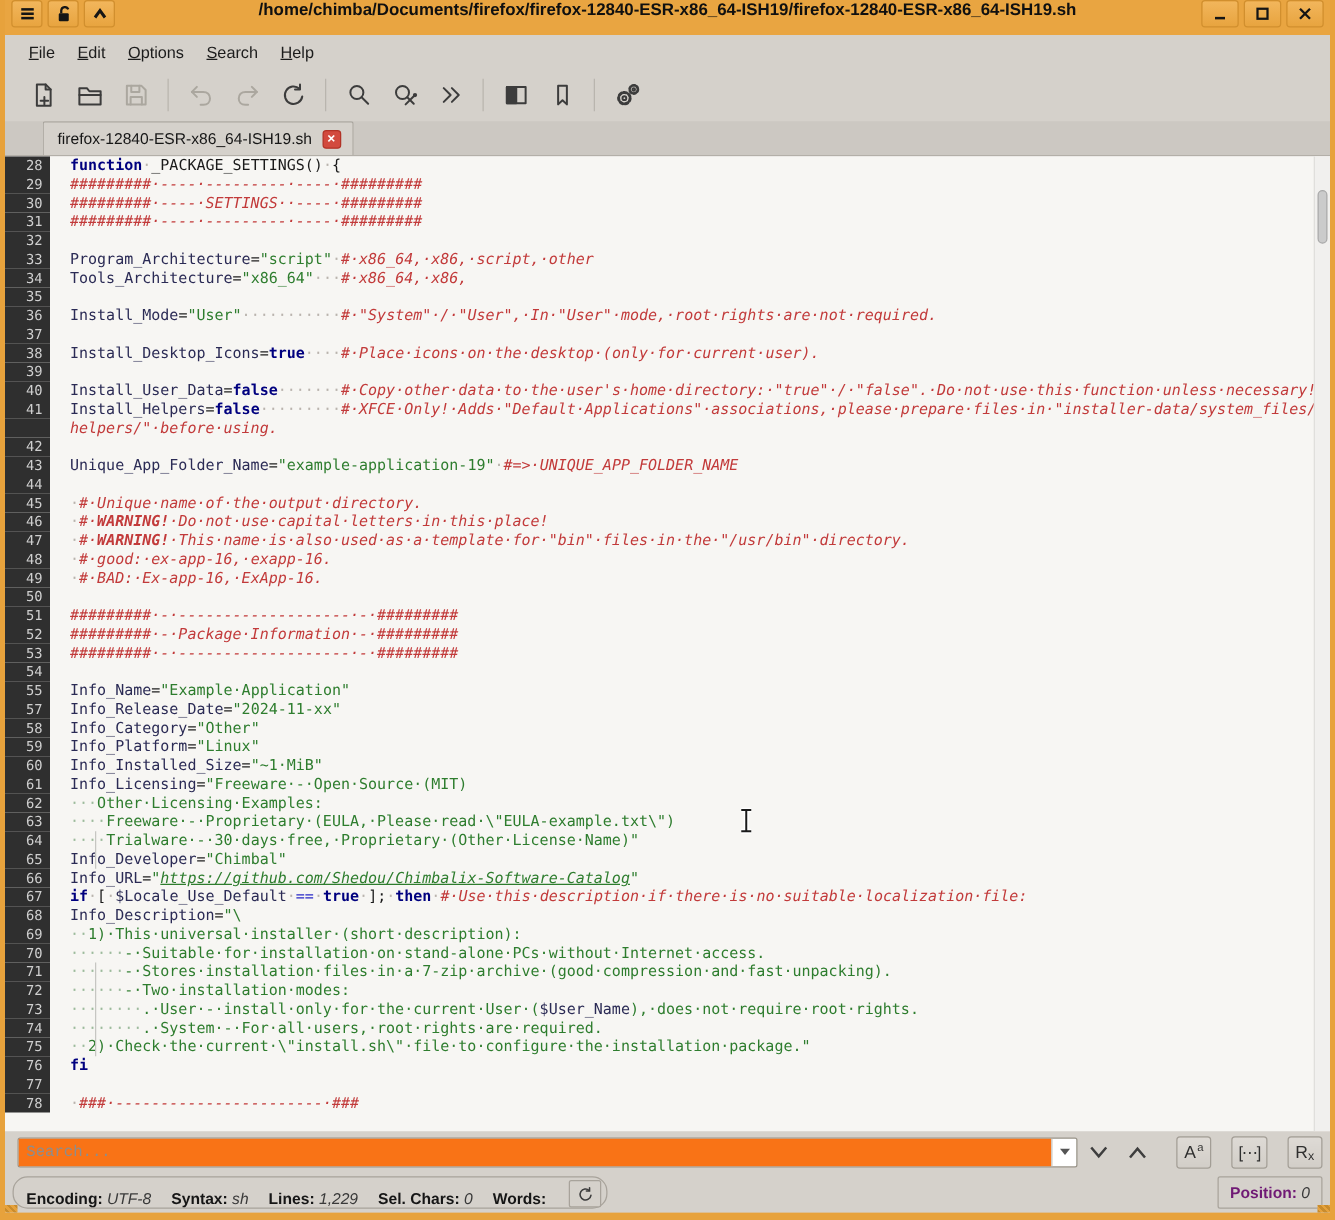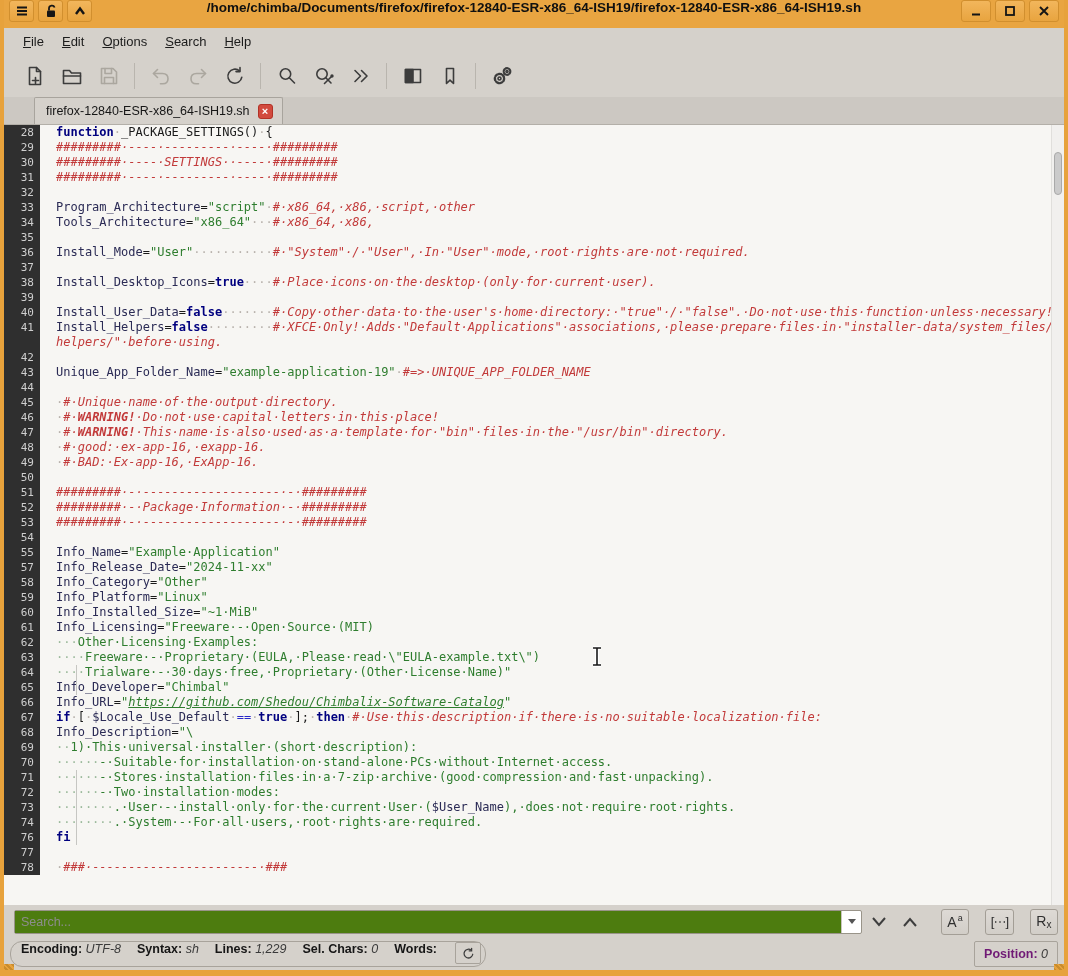--- a/index.html
+++ b/index.html
@@ -54,32 +54,32 @@
   .t-u{color:var(--string);font-style:italic;text-decoration:underline;}
   .t-w{color:var(--wsgrey);}
   .t-g{color:var(--wsgreen);}
   .guide{position:absolute;width:1px;background:#c6c6c2;}
   .vscroll{position:absolute;top:0;right:0;width:13px;height:100%;background:#f1f0ee;border-left:1px solid #e0dfdc;}
   .vthumb{position:absolute;top:27px;left:2px;width:8px;height:43px;background:#cbcbcb;border:1px solid #a9a9a9;border-radius:5px;}
   .ibeam{position:absolute;left:586px;top:521px;pointer-events:none;}
   
   .searchbar{height:33px;display:flex;align-items:center;background:var(--chrome);padding:0 6px 0 10px;gap:2px;}
   .search-combo{display:flex;width:868px;height:24px;border:1px solid #999489;background:#fff;border-radius:2px;}
-  .search-input{flex:1;border:none;outline:none;background:#4d7c0f;font-size:12.5px;padding:0 6px;color:#222;font-family:Liberation Sans, sans-serif;}
+  .search-input{flex:1;border:none;outline:none;background:#f97316;font-size:12.5px;padding:0 6px;color:#222;font-family:Liberation Mono, monospace;}
   .search-input::placeholder{color:#8d8d8d;}
   .combo-drop{width:20px;border-left:1px solid #c9c5be;display:flex;align-items:center;justify-content:center;}
   .tri{width:0;height:0;border-left:4px solid transparent;border-right:4px solid transparent;border-top:5px solid #555;}
   .navbtn{width:30px;height:26px;display:flex;align-items:center;justify-content:center;color:#3e3e3e;}
   .togglebtn{width:29px;height:26px;margin-left:14px;display:flex;align-items:center;justify-content:center;
     background:linear-gradient(#dedad5,#d2cec8);border:1px solid #a39e96;border-radius:3px;color:#2f2f2f;font-size:14px;}
   .sup{font-size:9px;vertical-align:super;margin-left:1px;}
   .sub{font-size:10px;vertical-align:-2px;}
   
   .statusbar{height:32px;display:flex;align-items:center;background:var(--chrome);padding:0 6px;font-size:12.5px;}
-  .status-group{display:flex;align-items:flex-start;height:26px;border:1px solid #a8a39b;border-radius:12px;
+  .status-group{display:flex;align-items:flex-end;height:26px;border:1px solid #a8a39b;border-radius:12px;
     padding:0 4px 0 10px;background:var(--chrome);gap:0;}
   .seg{margin-right:16px;white-space:nowrap;}
   .seg b{color:#161616;}
   .seg i{color:#3a3a3a;font-style:italic;}
   .refreshbtn{width:26px;height:22px;margin-left:2px;display:flex;align-items:center;justify-content:center;
     border:1px solid #a8a39b;border-radius:2px;color:#3c3c3c;background:var(--chrome);}
   .status-pos{margin-left:auto;display:flex;align-items:center;height:26px;border:1px solid #a8a39b;border-radius:2px;padding:0 9px;white-space:nowrap;}
   .status-pos b{color:#701a75;} .status-pos i{color:#3a3a3a;font-style:italic;}
   
   .grip{position:absolute;bottom:-6px;width:14px;height:12px;z-index:5;
@@ -272,20 +272,21 @@
       <div class="row"><span class="ln">65</span><span class="code"><span class="t-i">Info_Developer</span><span class="t-p">=</span><span class="t-s">"Chimbal"</span></span></div>
       <div class="row"><span class="ln">66</span><span class="code"><span class="t-i">Info_URL</span><span class="t-p">=</span><span class="t-s">"</span><span class="t-u">https://github.com/Shedou/Chimbalix-Software-Catalog</span><span class="t-s">"</span></span></div>
       <div class="row"><span class="ln">67</span><span class="code"><span class="t-k">if</span><span class="t-w">·</span><span class="t-p">[</span><span class="t-w">·</span><span class="t-v">$Locale_Use_Default</span><span class="t-w">·</span><span class="t-o">==</span><span class="t-w">·</span><span class="t-k">true</span><span class="t-w">·</span><span class="t-p">];</span><span class="t-w">·</span><span class="t-k">then</span><span class="t-w">·</span><span class="t-c">#·Use·this·description·if·there·is·no·suitable·localization·file:</span></span></div>
       <div class="row"><span class="ln">68</span><span class="code"><span class="t-i">Info_Description</span><span class="t-p">=</span><span class="t-s">"\</span></span></div>
       <div class="row"><span class="ln">69</span><span class="code"><span class="t-g">··</span><span class="t-s">1)·This·universal·installer·(short·description):</span></span></div>
       <div class="row"><span class="ln">70</span><span class="code"><span class="t-g">······</span><span class="t-s">-·Suitable·for·installation·on·stand-alone·PCs·without·Internet·access.</span></span></div>
       <div class="row"><span class="ln">71</span><span class="code"><span class="t-g">······</span><span class="t-s">-·Stores·installation·files·in·a·7-zip·archive·(good·compression·and·fast·unpacking).</span></span></div>
       <div class="row"><span class="ln">72</span><span class="code"><span class="t-g">······</span><span class="t-s">-·Two·installation·modes:</span></span></div>
       <div class="row"><span class="ln">73</span><span class="code"><span class="t-g">········</span><span class="t-s">.·User·-·install·only·for·the·current·User·(</span><span class="t-v">$User_Name</span><span class="t-s">),·does·not·require·root·rights.</span></span></div>
       <div class="row"><span class="ln">74</span><span class="code"><span class="t-g">········</span><span class="t-s">.·System·-·For·all·users,·root·rights·are·required.</span></span></div>
+      <div class="row"><span class="ln">75</span><span class="code"><span class="t-g">··</span><span class="t-s">2)·Check·the·current·\"install.sh\"·file·to·configure·the·installation·package."</span></span></div>
       <div class="row"><span class="ln">76</span><span class="code"><span class="t-k">fi</span></span></div>
       <div class="row"><span class="ln">77</span><span class="code"></span></div>
       <div class="row"><span class="ln">78</span><span class="code"><span class="t-w">·</span><span class="t-c">###·-----------------------·###</span></span></div>
     <div class="guide" style="left:72px;top:540px;height:30px;"></div>
     <div class="guide" style="left:72px;top:645px;height:75px;"></div>
     <div class="vscroll">
       <div class="vthumb"></div>
     </div>
     <div class="ibeam">
       <svg width="14" height="22" viewBox="0 0 14 22">

